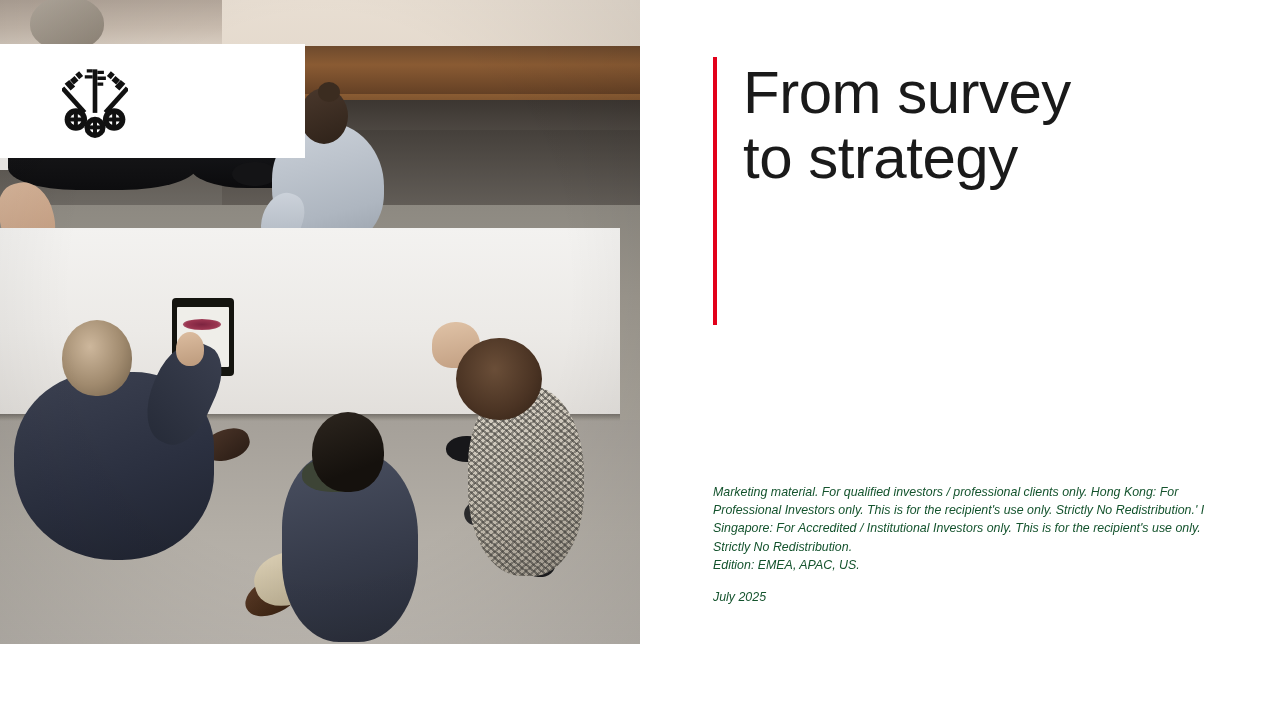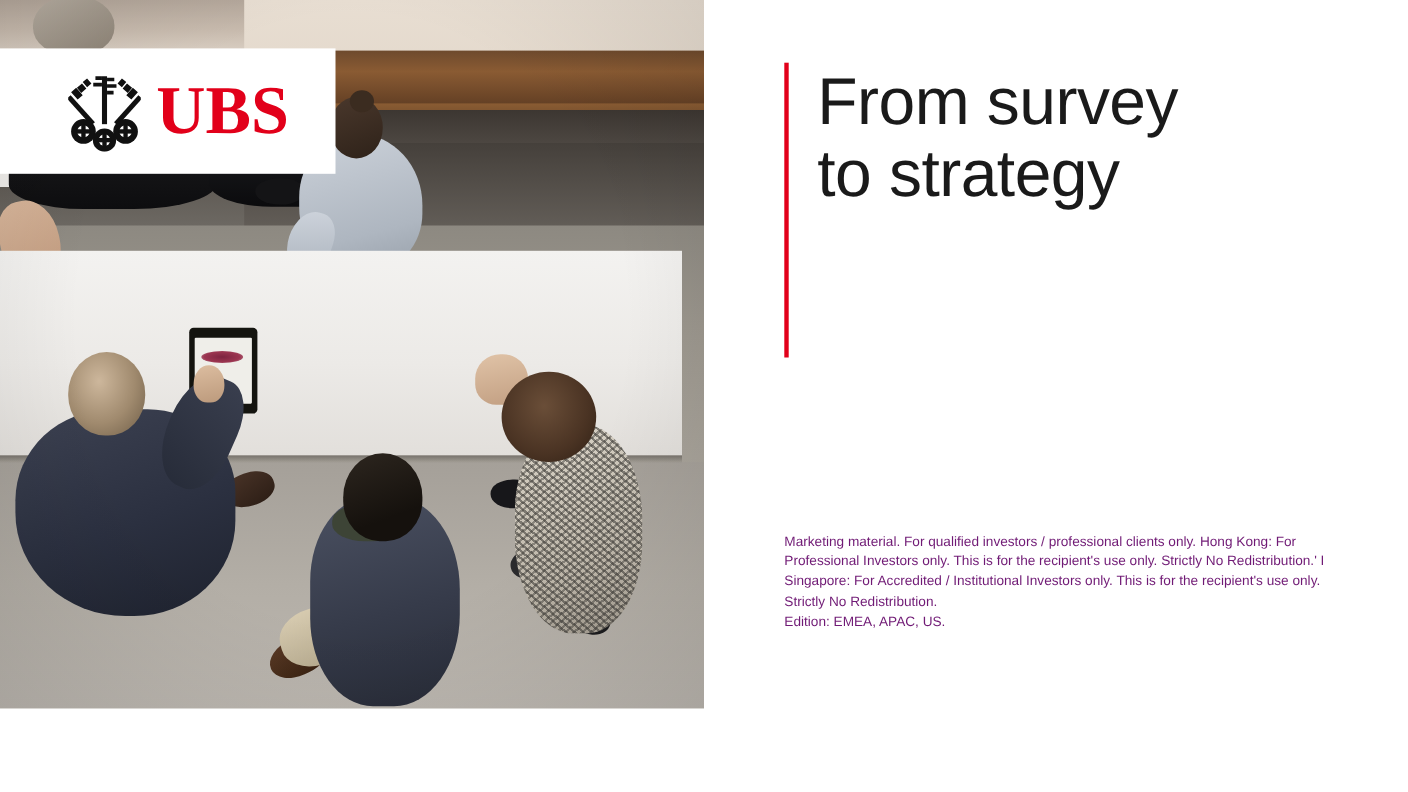--- a/index.html
+++ b/index.html
@@ -309,21 +309,22 @@
     white-space: pre-line;
   }
 
   .disclaimer {
     position: absolute;
     left: 0;
     top: 483px;
     width: 512px;
     font-size: 12.4px;
     line-height: 1.47;
-    color: #701a75;
+    color: #14532d;
+    font-style: italic;
   }
   .disclaimer p { margin: 0; }
   .disclaimer .edition { margin-top: 0; }
   .disclaimer .date { margin-top: 14px; }
 </style>
 </head>
 <body>
 
 <div class="slide">
 
@@ -406,33 +407,33 @@
       </g>
       <g fill="#111111">
         <rect x="18" y="74" width="6" height="20"></rect>
         <rect x="11" y="81" width="20" height="6"></rect>
         <rect x="76" y="74" width="6" height="20"></rect>
         <rect x="69" y="81" width="20" height="6"></rect>
         <rect x="47" y="86" width="6" height="20"></rect>
         <rect x="40" y="93" width="20" height="6"></rect>
       </g>
     </svg>
-    <div class="logo-word">UBS</div>
   </div>
 
   <div class="right">
 
     <div class="title-block">
       <div class="accent-bar"></div>
       <h1 class="title">From survey
 to strategy</h1>
     </div>
 
     <div class="disclaimer">
       <p class="body">Marketing material.
 For qualified investors / professional clients only.
 Hong Kong: For Professional Investors only. This is for the recipient's use only. Strictly No Redistribution.' I Singapore: For Accredited / Institutional Investors only. This is for the recipient's use only. Strictly No Redistribution.</p>
       <p class="edition">Edition: EMEA, APAC, US.</p>
+      <p class="date">July 2025</p>
     </div>
 
   </div>
 
 </div>
 
 </body></html>

